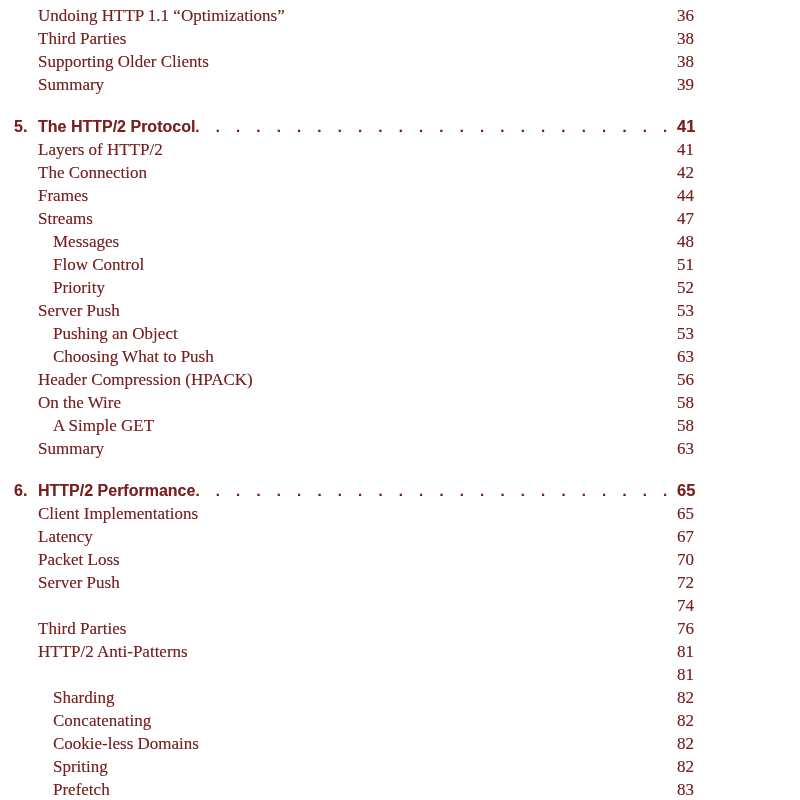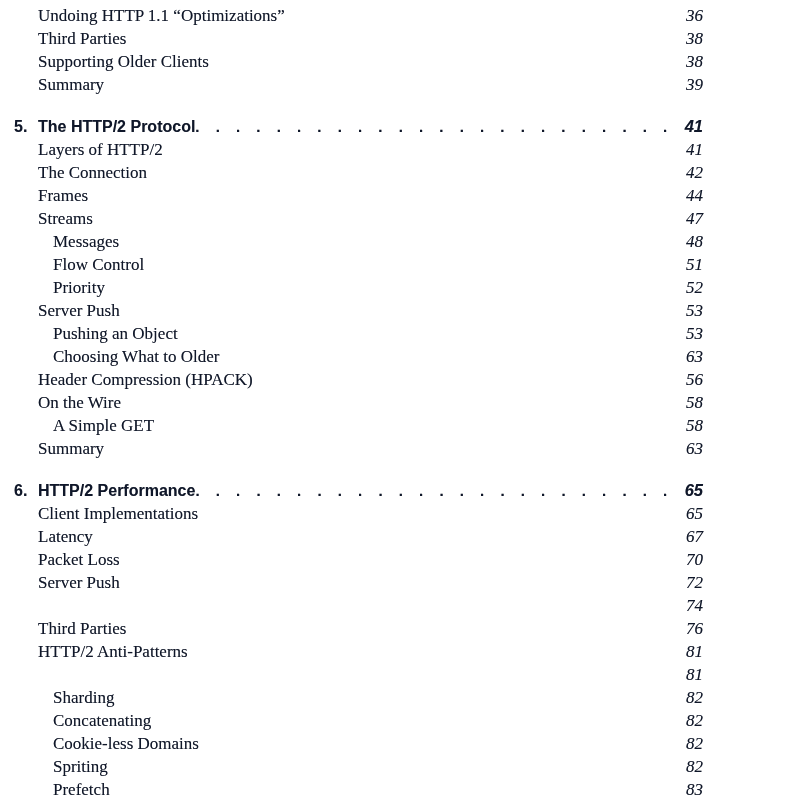--- a/index.html
+++ b/index.html
@@ -6,38 +6,36 @@
   html, body {
     margin: 0; padding: 0;
     width: 800px; height: 800px;
     overflow: hidden;
     background: #ffffff;
   }
   .page {
     width: 740px; height: 800px;
     padding: 4px 37px 0 0;
     font-family: "Liberation Serif", serif;
-    color: #0f172a;
+    color: #7f1d1d;
     text-shadow: 0 0 0.6px rgba(40,40,40,0.45);
   }
   .row {
     display: flex;
     align-items: baseline;
     line-height: 23px;
     padding-left: 38px;
     font-size: 17px;
     white-space: nowrap;
   }
   .row.lvl2 { padding-left: 53px; }
   .row .gap { flex: 1 1 auto; }
   .row .pagenum {
     min-width: 26px;
-    text-align: right;
     flex: 0 0 auto;
-    font-style: italic;
   }
   .row.chapter {
     padding-left: 14px;
     margin-top: 19px;
     font-family: "Liberation Sans", sans-serif;
     font-weight: 700;
     font-size: 16px;
   }
   .chapter .num {
     width: 24px;
@@ -123,21 +121,21 @@
     <span class="label">Server Push</span>
     <span class="gap"></span>
     <span class="pagenum">53</span>
   </div>
       <div class="row entry lvl2">
     <span class="label">Pushing an Object</span>
     <span class="gap"></span>
     <span class="pagenum">53</span>
   </div>
       <div class="row entry lvl2">
-    <span class="label">Choosing What to Older</span>
+    <span class="label">Choosing What to Push</span>
     <span class="gap"></span>
     <span class="pagenum">63</span>
   </div>
       <div class="row entry">
     <span class="label">Header Compression (HPACK)</span>
     <span class="gap"></span>
     <span class="pagenum">56</span>
   </div>
       <div class="row entry">
     <span class="label">On the Wire</span>

